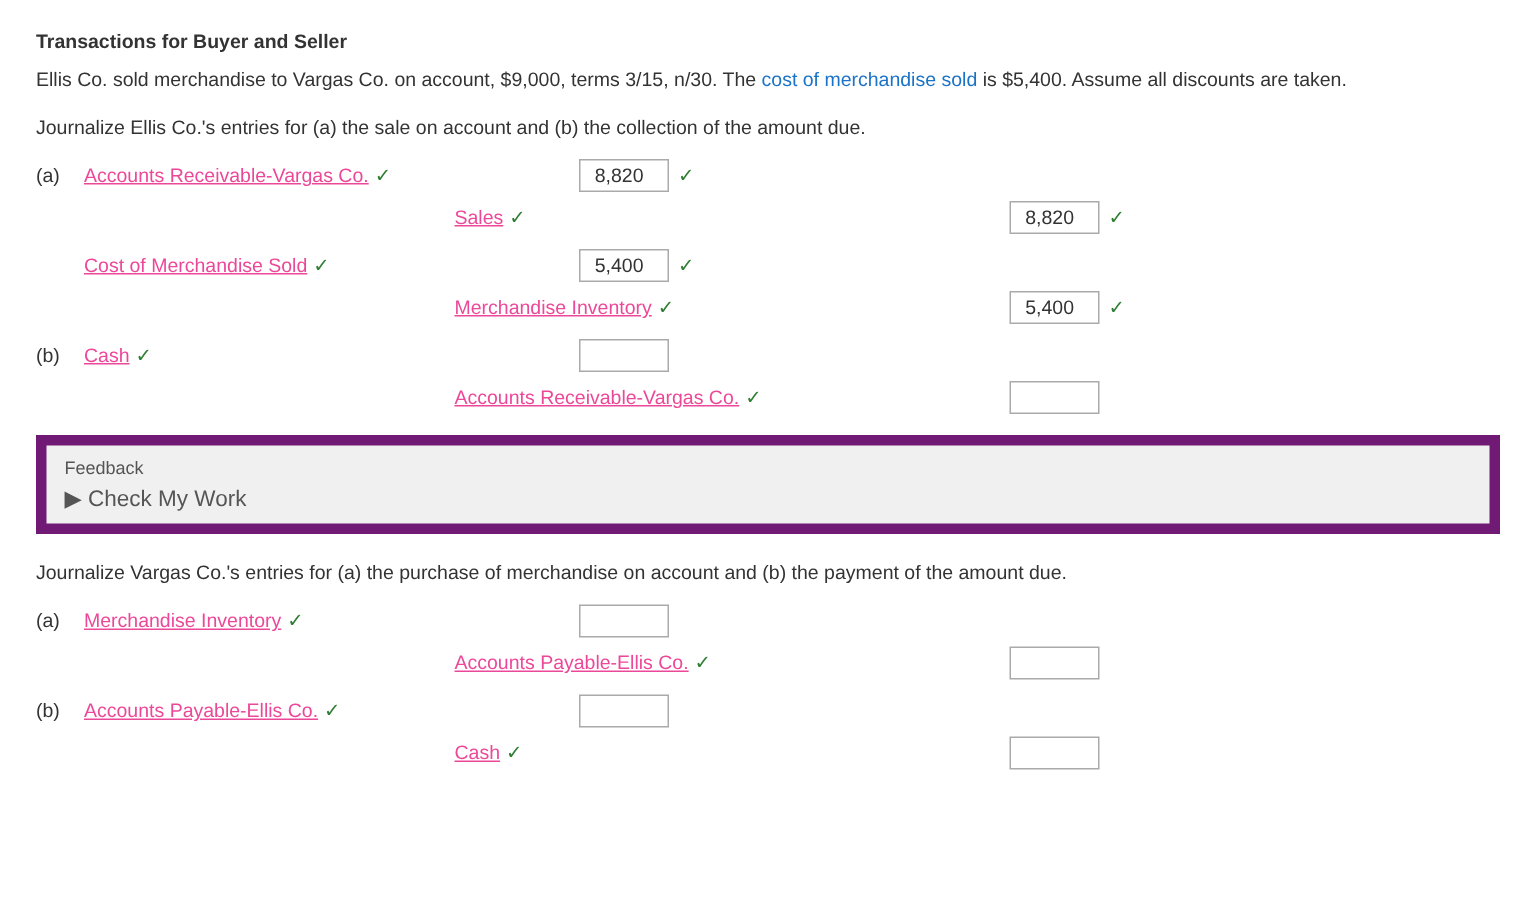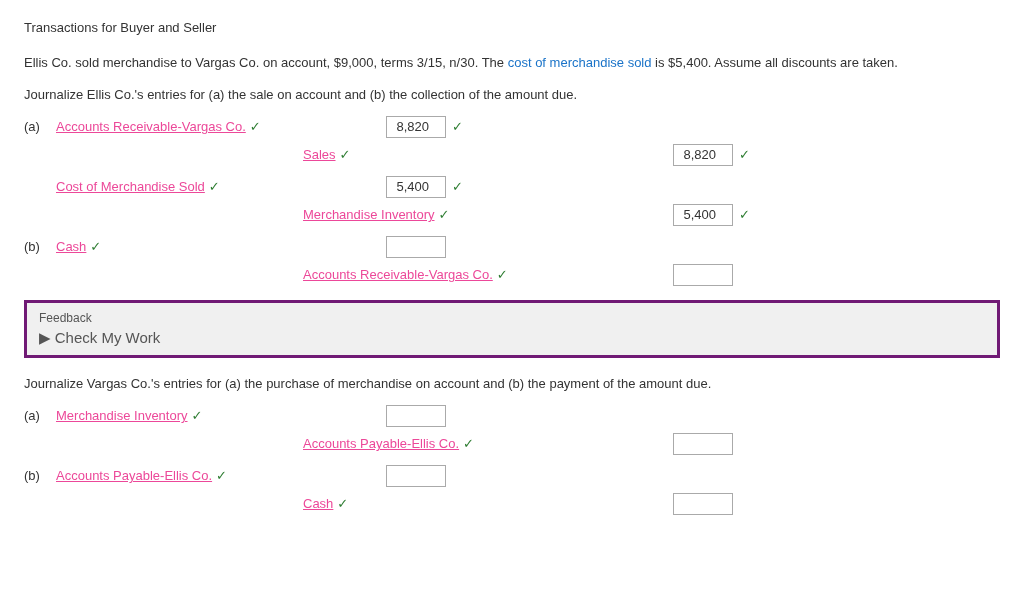--- a/index.html
+++ b/index.html
@@ -7,22 +7,22 @@
       font-family: Arial, sans-serif;
       font-size: 13px;
       color: #333;
       background: #fff;
       padding: 20px 24px;
       width: 1024px;
       min-height: 609px;
     }
     .page-title {
       font-size: 13px;
-      font-weight: normal;
-      margin-bottom: 18px;
+      font-weight: bold;
+      margin-bottom: 8px;
     }
     .description {
       font-size: 13px;
       margin-bottom: 14px;
       line-height: 1.5;
     }
     .description .link-text {
       color: #1a73c8;
       text-decoration: none;
     }
@@ -78,21 +78,21 @@
       justify-content: flex-end;
     }
     .input-box-empty {
       border: 1px solid #aaa;
       width: 60px;
       height: 22px;
       background: #fff;
     }
     .feedback-section {
       background: #f0f0f0;
-      border: 3px solid #701a75;
+      border: 7px solid #701a75;
       margin: 14px 0;
       padding: 8px 12px;
     }
     .feedback-label {
       font-size: 12px;
       color: #555;
       margin-bottom: 4px;
     }
     .check-work-link {
       font-size: 15px;

